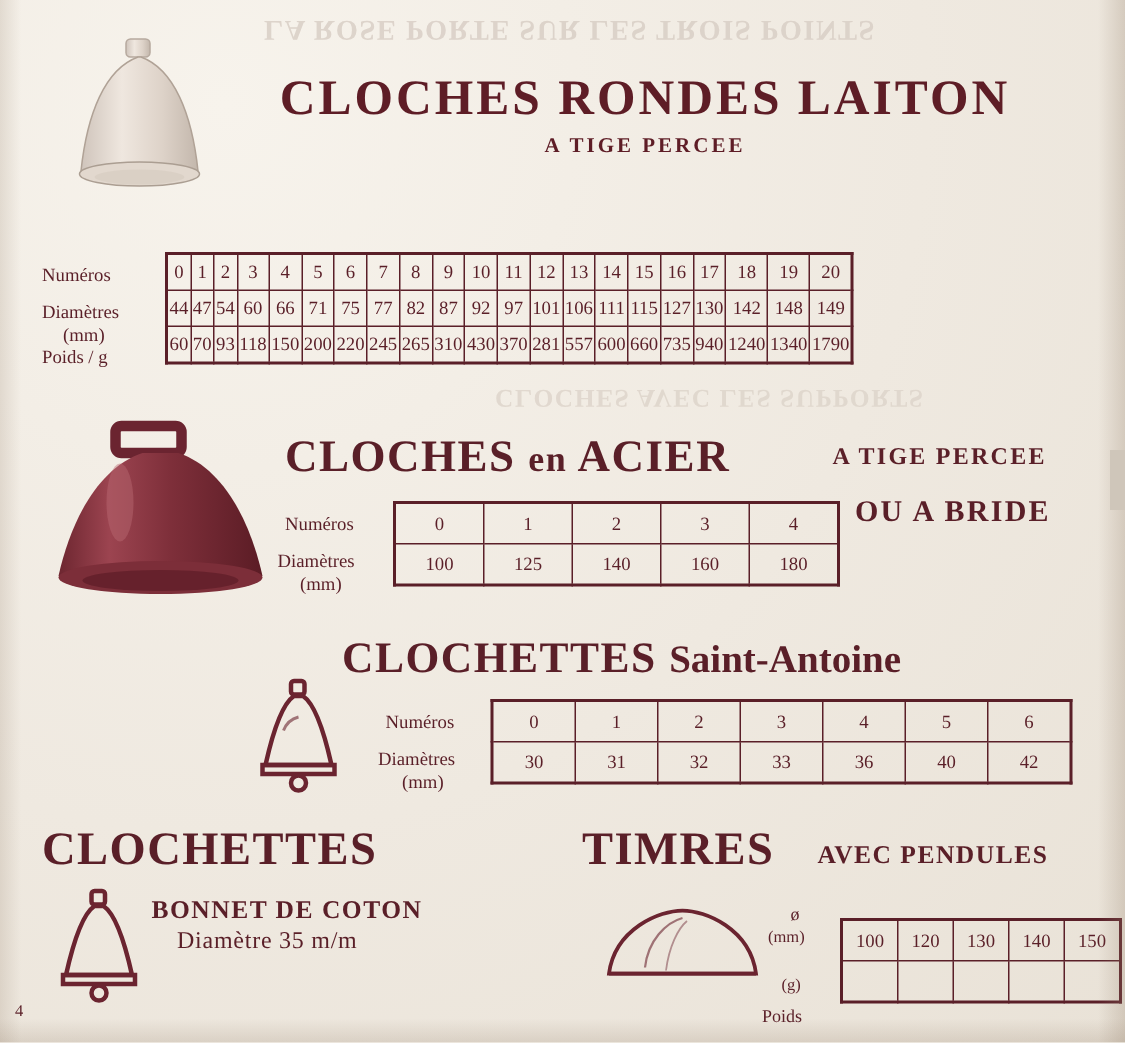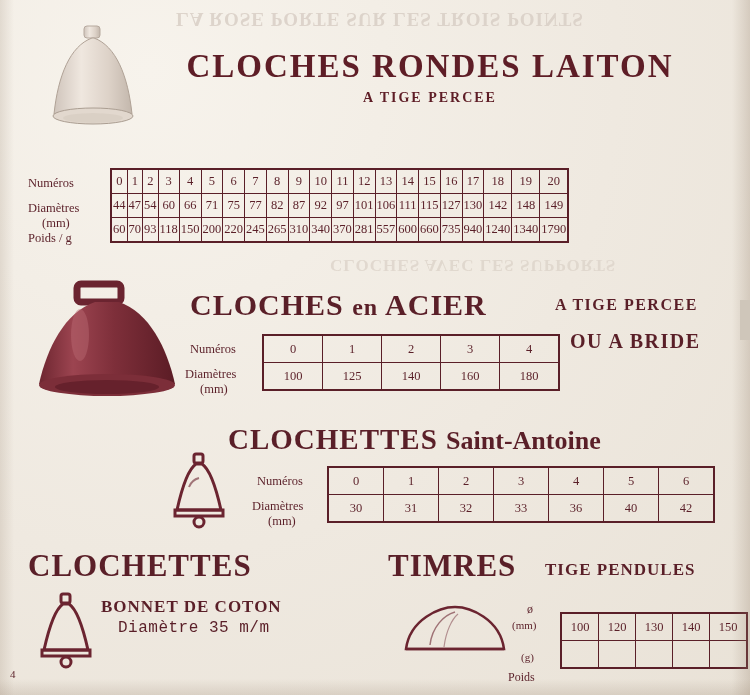--- a/index.html
+++ b/index.html
@@ -223,21 +223,20 @@
     font-weight: bold;
     letter-spacing: 1px;
     font-family: Liberation Serif, serif;
   }
   .diam35 {
     position: absolute;
     left: 118px;
     top: 619px;
     font-size: 16px;
     letter-spacing: .5px;
-    font-family: Liberation Mono, monospace;
   }
   .title5 {
     position: absolute;
     top: 548px;
     left: 388px;
     font-size: 31px;
     font-weight: bold;
     letter-spacing: 1px;
   }
   .title5-suffix {
@@ -390,21 +389,21 @@
         <td>60</td>
         <td>70</td>
         <td>93</td>
         <td>118</td>
         <td>150</td>
         <td>200</td>
         <td>220</td>
         <td>245</td>
         <td>265</td>
         <td>310</td>
-        <td>340</td>
+        <td>430</td>
         <td>370</td>
         <td>281</td>
         <td>557</td>
         <td>600</td>
         <td>660</td>
         <td>735</td>
         <td>940</td>
         <td>1240</td>
         <td>1340</td>
         <td>1790</td>
@@ -511,21 +510,21 @@
       <path d="M31 12 C22 18 16 40 12 58 L56 58 C52 40 46 18 37 12 Z" fill="none" stroke="#6b2430" stroke-width="3"></path>
       <path d="M10 58 L58 58 L58 64 L10 64 Z" fill="none" stroke="#6b2430" stroke-width="3"></path>
       <circle cx="34" cy="70" r="5" fill="none" stroke="#6b2430" stroke-width="3"></circle>
     </svg>
   </div>
 
   <div class="bonnet">BONNET DE COTON</div>
   <div class="diam35">Diamètre 35 m/m</div>
 
   <div class="title5">TIMRES</div>
-  <div class="title5-suffix">TIGE PENDULES</div>
+  <div class="title5-suffix">AVEC PENDULES</div>
 
   <div class="timbre-img">
     <svg width="110" height="50" viewBox="0 0 110 50">
       <path d="M6 44 C10 14 40 2 55 2 C70 2 100 14 104 44 Z" fill="none" stroke="#6b2430" stroke-width="2.5"></path>
       <line x1="6" y1="44" x2="104" y2="44" stroke="#6b2430" stroke-width="2.5"></line>
       <path d="M30 40 C32 22 44 10 55 7" fill="none" stroke="#6b2430" stroke-width="1.5" opacity=".6"></path>
       <path d="M44 42 C46 26 52 14 58 9" fill="none" stroke="#6b2430" stroke-width="1.2" opacity=".45"></path>
     </svg>
   </div>
 

